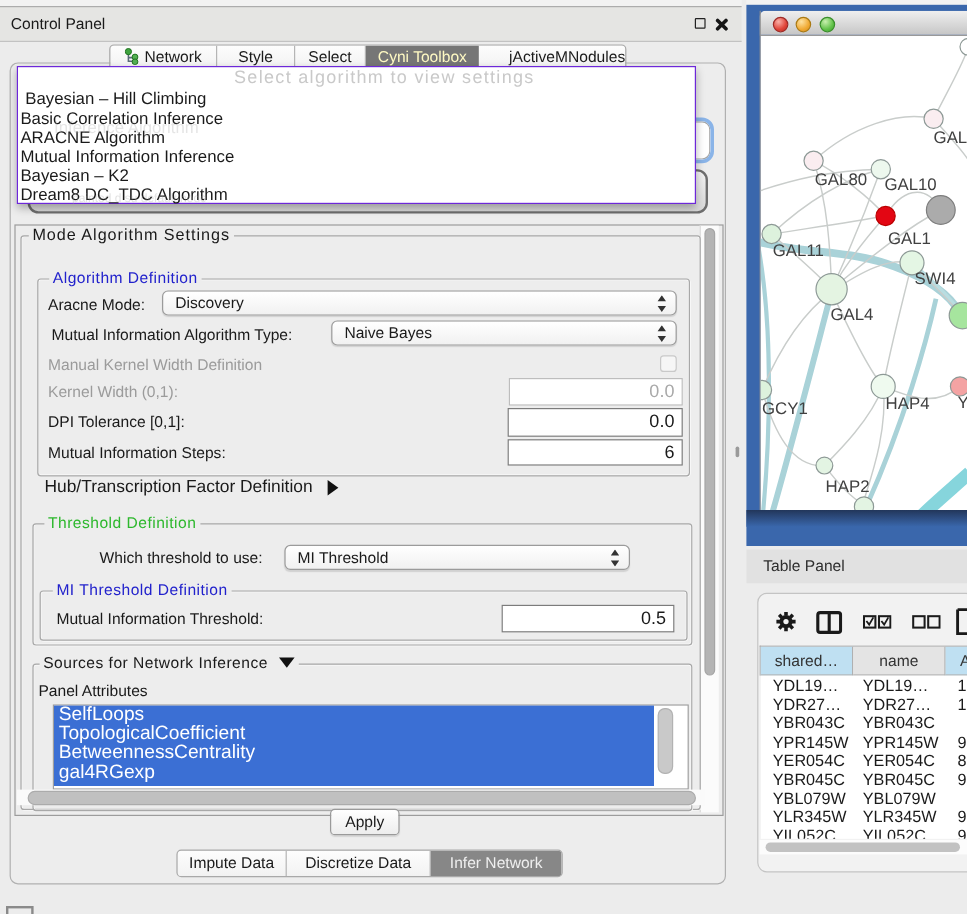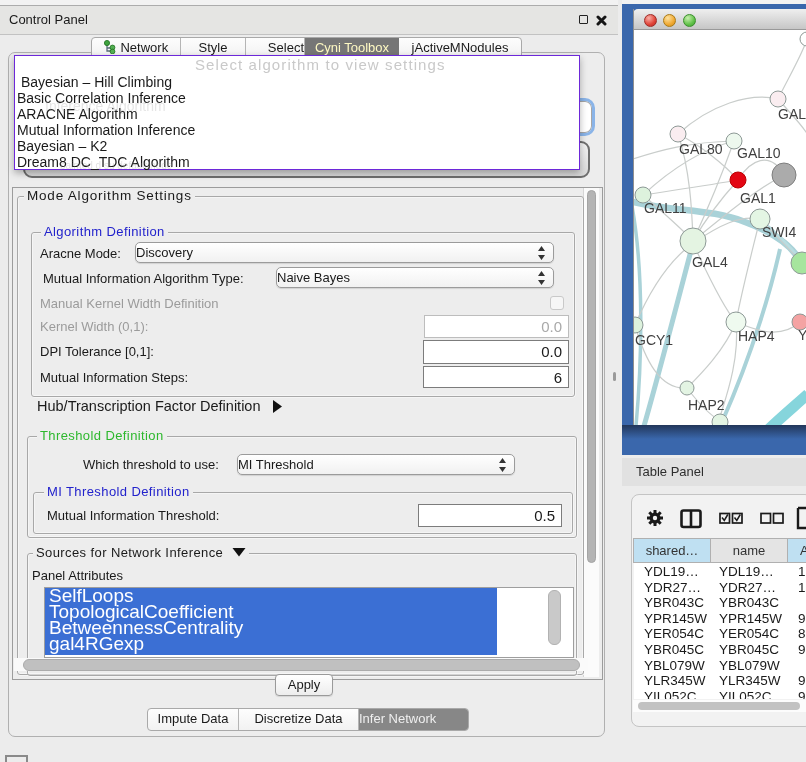--- a/index.html
+++ b/index.html
@@ -1,21 +1,21 @@
 <!DOCTYPE html>
 <html><head><meta charset="utf-8">
 <style>
 html,body{margin:0;padding:0}
 body{width:806px;height:762px;position:relative;overflow:hidden;background:#ececec;
 font-family:"Liberation Sans",sans-serif;font-size:13px;color:#1a1a1a}
 .a{position:absolute}
 .grp{position:absolute;border:1px solid #a8a8a8;border-radius:3px;box-shadow:inset 0 0 0 0.5px #fdfdfd, 0.5px 0.5px 0 #fdfdfd}
 .glbl{position:absolute;background:#ededed;padding:0 3px;line-height:14px;letter-spacing:0.4px}
 .fld{position:absolute;background:#fff;border:1px solid #7c7c7c;text-align:right;line-height:21px;padding-right:6px;font-size:15px}
-.combo{position:absolute;border:1px solid #9b9b9b;border-radius:5px;background:linear-gradient(#ffffff,#f1f1f1);line-height:19px;padding-left:0;box-shadow:0 1px 1px rgba(0,0,0,0.12)}
+.combo{position:absolute;border:1px solid #9b9b9b;border-radius:5px;background:linear-gradient(#ffffff,#f1f1f1);line-height:19px;padding-left:10px;box-shadow:0 1px 1px rgba(0,0,0,0.12)}
 .arr{position:absolute;right:7px;top:3px}
 b{font-weight:normal}
 </style></head>
 <body>
 
 <div class="a" style="left:1px;top:0;width:2px;height:6px;background:#444"></div>
 
 <div class="a" style="left:0;top:0;width:618px;height:5px;background:#f2f2f2"></div>
 <div class="a" style="left:0;top:5px;width:618px;height:28px;background:#e5e5e3;border-top:1px solid #acacac;border-bottom:1px solid #c2c2c2">
   <div class="a" style="left:9px;top:0;line-height:27px;font-size:13px">Control Panel</div>
@@ -72,54 +72,54 @@
 <div class="glbl" style="left:44px;top:485px;color:#2222cc">MI Threshold Definition</div>
 <div class="a" style="left:47px;top:508px"><b>Mutual Information Threshold:</b></div>
 <div class="fld" style="left:418px;top:504px;width:136px;height:21px">0.5</div>
 
 <div class="grp" style="left:27px;top:553px;width:548px;height:121px"></div>
 <div class="glbl" style="left:33px;top:546px">Sources for Network Inference <svg style="margin-left:5px" width="14" height="10" viewBox="0 0 14 10">
       <path d="M0.5 1 L13.5 1 L7 9.5 Z" fill="#111"></path>
     </svg></div>
 <div class="a" style="left:32px;top:568px"><b>Panel Attributes</b></div>
 <div class="a" style="left:44px;top:587px;width:528px;height:69px;border:1px solid #9e9e9e;background:#fff"></div>
-<div class="a" style="left:45px;top:588px;width:452px;height:67px;background:#3b6fd4;color:#fff;font-size:19px">
+<div class="a" style="left:45px;top:588px;width:500px;height:67px;background:#3b6fd4;color:#fff;font-size:16px">
 <div style="padding-left:4px;line-height:16px">SelfLoops</div>
 <div style="padding-left:4px;line-height:16px">TopologicalCoefficient</div>
 <div style="padding-left:4px;line-height:16px">BetweennessCentrality</div>
 <div style="padding-left:4px;line-height:16px">gal4RGexp</div>
 </div>
 <div class="a" style="left:548px;top:590px;width:11px;height:53px;background:#c9c9c9;border:1px solid #b2b2b2;border-radius:6px"></div>
 
 <div class="a" style="left:14px;top:658px;width:574px;height:13px;background:#fafafa"></div>
 <div class="a" style="left:23px;top:659px;width:555px;height:10px;background:#c0c0c0;border:1px solid #ababab;border-radius:6px"></div>
 
 <div class="a" style="left:275px;top:674px;width:56px;height:20px;border:1px solid #9a9a9a;border-radius:4px;background:linear-gradient(#ffffff,#ededed);text-align:center;line-height:19px;box-shadow:0 1px 1px rgba(0,0,0,0.1)">Apply</div>
 
 <div class="a" style="left:147px;top:708px;width:320px;height:21px;border:1px solid #a9a9a9;border-radius:4px;background:linear-gradient(#fdfdfd,#f2f2f2);overflow:hidden;display:flex">
  <div style="width:90px;text-align:center;line-height:20px;border-right:1px solid #b5b5b5"><b>Impute Data</b></div>
  <div style="width:119px;text-align:center;line-height:20px;border-right:1px solid #b5b5b5"><b>Discretize Data</b></div>
- <div style="flex:1;line-height:20px;background:#878787;color:#efefef">Infer Network</div>
+ <div style="flex:1;text-align:center;line-height:20px;background:#878787;color:#efefef">Infer Network</div>
 </div>
 
 <div class="a" style="left:5px;top:755px;width:19px;height:10px;border:2px solid #8a8a8a;background:#ececec"></div>
 
 <div class="a" style="left:91px;top:37px;width:429px;height:21px;border:1px solid #a9a9a9;border-radius:4px;background:linear-gradient(#fdfdfd,#f1f1f1);display:flex;overflow:hidden">
  <div style="width:88px;line-height:20px;border-right:1px solid #b5b5b5;padding-left:0;text-align:center"><b><svg width="13" height="14" viewBox="0 0 13 14" style="vertical-align:-2px">
           <g fill="none" stroke="#5a6b7a" stroke-width="1.3">
             <path d="M3 4 V11 H7 M3 8 H7"></path>
           </g>
           <circle cx="3" cy="3" r="2.6" fill="#3fa33f" stroke="#1d701d" stroke-width="0.8"></circle>
           <circle cx="8.5" cy="7.5" r="2.4" fill="#53b053" stroke="#1d701d" stroke-width="0.8"></circle>
           <circle cx="8.5" cy="11.5" r="2.4" fill="#53b053" stroke="#1d701d" stroke-width="0.8"></circle>
         </svg> Network</b></div>
  <div style="width:64px;line-height:20px;border-right:1px solid #b5b5b5;text-align:center"><b>Style</b></div>
- <div style="width:58px;line-height:20px;border-right:1px solid #b5b5b5;text-align:right"><b>Select</b></div>
+ <div style="width:58px;line-height:20px;border-right:1px solid #b5b5b5;text-align:center"><b>Select</b></div>
  <div style="width:94px;line-height:20px;background:#767676;color:#fef9c3;text-align:center">Cyni Toolbox</div>
- <div style="flex:1;line-height:20px;text-align:center"><b>jActiveMNodules</b></div>
+ <div style="flex:1;line-height:20px;text-align:right"><b>jActiveMNodules</b></div>
 </div>
 
 <div class="a" style="left:555px;top:98px;width:34px;height:32px;border:3px solid #8ab4e8;border-radius:10px;background:#fff;box-shadow:inset 0 0 0 1px #a6a6a6"></div>
 <div class="a" style="left:23px;top:141px;width:563px;height:33px;border:2px solid #6e6e6e;border-radius:9px;background:linear-gradient(#f2f2f2,#d8d8d8)"></div>
 
 <div class="a" style="left:14px;top:55px;width:566px;height:115px;background:#fff;border:1px solid #6d28d9;box-shadow:0 3px 7px rgba(0,0,0,0.3);font-size:14px;padding-top:1px;box-sizing:border-box">
  <div style="height:17px;line-height:15px;padding-left:180px;color:#c9c9c9;font-size:15px;letter-spacing:1.1px">Select algorithm to view settings</div>
  <div class="a" style="left:30px;top:42px;color:rgba(160,160,160,0.28);font-size:14px">Inference Algorithm</div>
  <div class="a" style="left:45px;top:104px;color:rgba(160,160,160,0.30);font-size:10px">painted d su default node</div>
  <div style="height:16px;line-height:16px;padding-left:6px">Bayesian – Hill Climbing</div>

